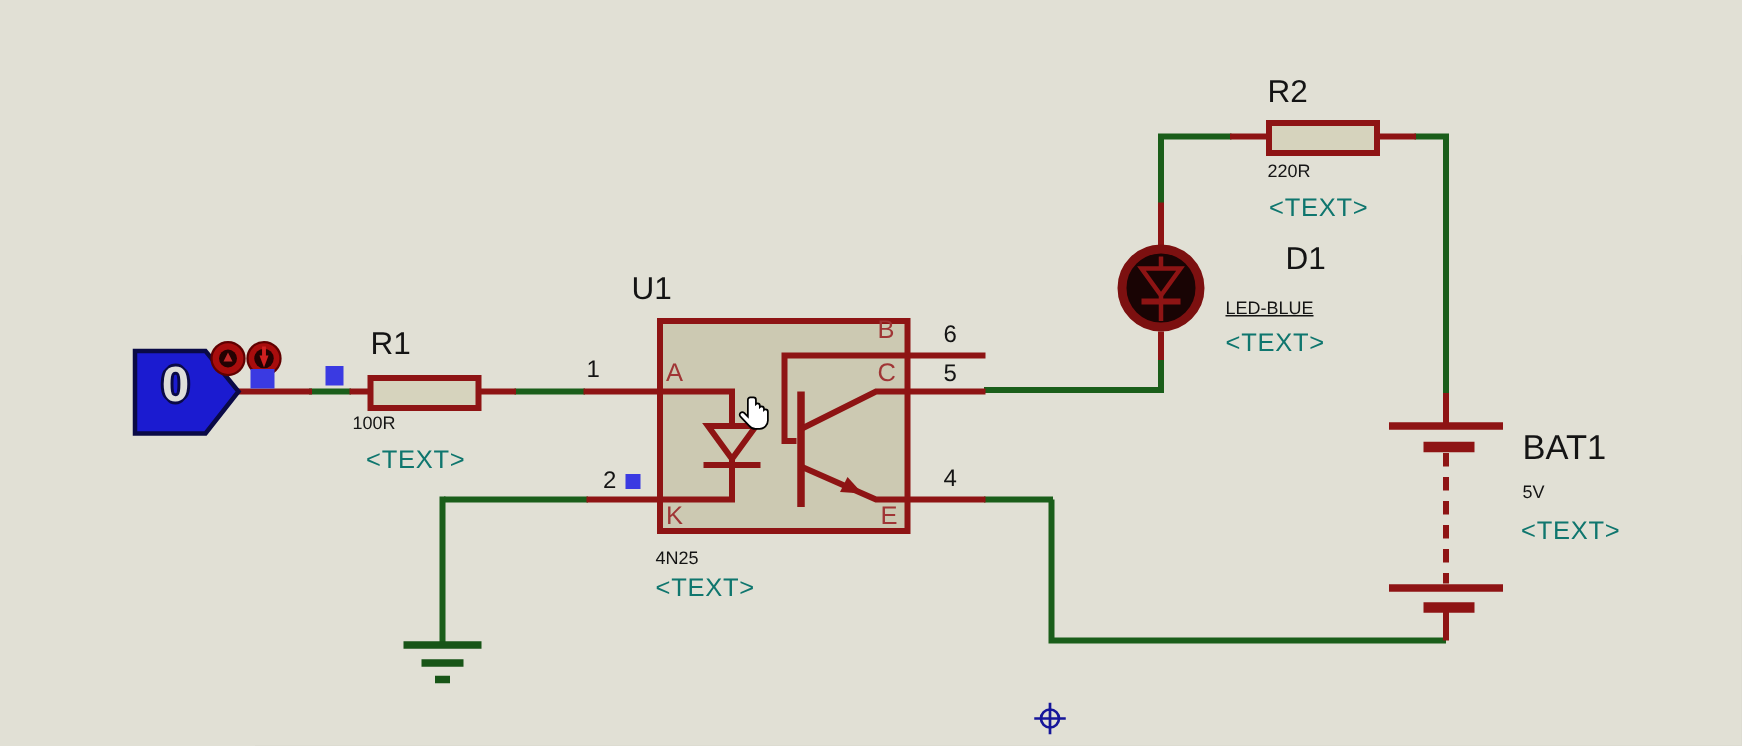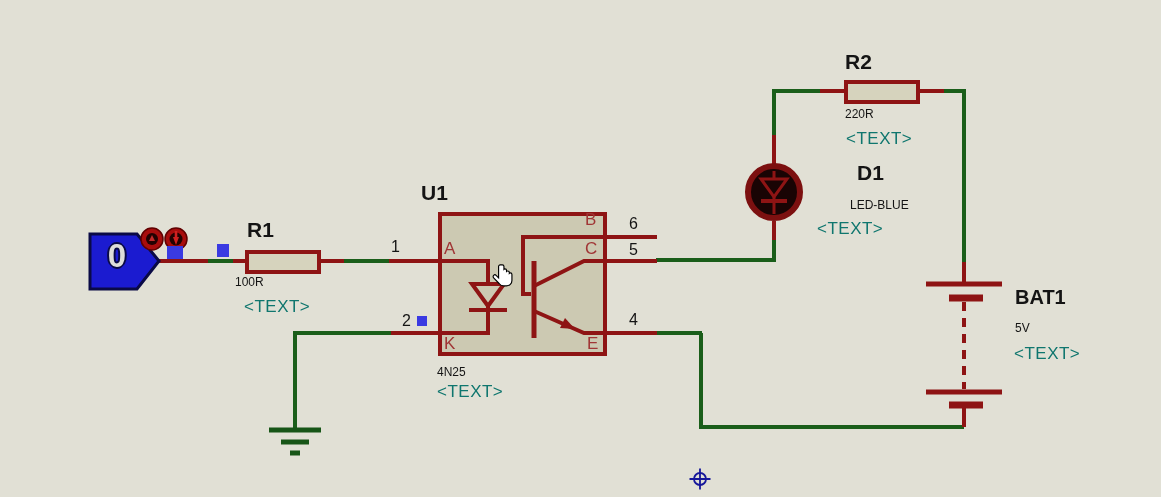--- a/index.html
+++ b/index.html
@@ -3,21 +3,21 @@
 <meta charset="utf-8">
 <style>
   html,body{margin:0;padding:0;}
   body{font-family:"Liberation Sans",sans-serif;background:#cfcfc6;}
   #canvas{
     position:relative;width:1161px;height:497px;overflow:hidden;
     background:#e1e0d5;
   }
   #canvas svg.layer{position:absolute;left:0;top:0;}
   .lbl{position:absolute;white-space:nowrap;line-height:1.1;color:#141414;}
-  .ref{font-size:21px;font-weight:bold;}
+  .ref{font-size:21px;}
   .val{font-size:12px;}
   .ph{font-size:17px;color:#0f766e;letter-spacing:0.5px;}
   .pinnum{font-size:16px;color:#141414;}
   .pinname{font-size:17px;color:#a03535;}
   .probe-state{
     font-size:33px;font-weight:bold;color:#dededa;text-align:center;
     text-shadow:-2px 0 0 #0a0a46, 2px 0 0 #0a0a46, 0 -2px 0 #0a0a46, 0 2px 0 #0a0a46;
   }
 </style>
 </head>
@@ -135,24 +135,24 @@
 
   <div class="lbl ref" style="left:845px;top:50px;">R2</div>
   <div class="lbl val" style="left:845px;top:108px;">220R</div>
   <div class="lbl ph" style="left:846px;top:130px;">&lt;TEXT&gt;</div>
 
   <div class="lbl ref" style="left:421px;top:181px;">U1</div>
   <div class="lbl val" style="left:437px;top:366px;">4N25</div>
   <div class="lbl ph" style="left:437px;top:383px;">&lt;TEXT&gt;</div>
 
   <div class="lbl ref" style="left:857px;top:161px;">D1</div>
-  <div class="lbl val" style="left:850px;top:199px;">LED-BLUE</div>
+  <div class="lbl val" style="left:817px;top:199px;text-decoration:underline;">LED-BLUE</div>
   <div class="lbl ph" style="left:817px;top:220px;">&lt;TEXT&gt;</div>
 
-  <div class="lbl ref" style="left:1015px;top:286px;font-size:20px;">BAT1</div>
+  <div class="lbl ref" style="left:1015px;top:286px;font-size:23px;">BAT1</div>
   <div class="lbl val" style="left:1015px;top:322px;">5V</div>
   <div class="lbl ph" style="left:1014px;top:345px;">&lt;TEXT&gt;</div>
 
   <div class="lbl pinnum" style="left:391px;top:238px;">1</div>
   <div class="lbl pinnum" style="left:402px;top:312px;">2</div>
   <div class="lbl pinnum" style="left:629px;top:215px;">6</div>
   <div class="lbl pinnum" style="left:629px;top:241px;">5</div>
   <div class="lbl pinnum" style="left:629px;top:311px;">4</div>
 
   <div class="lbl pinname" style="left:444px;top:240px;">A</div>

